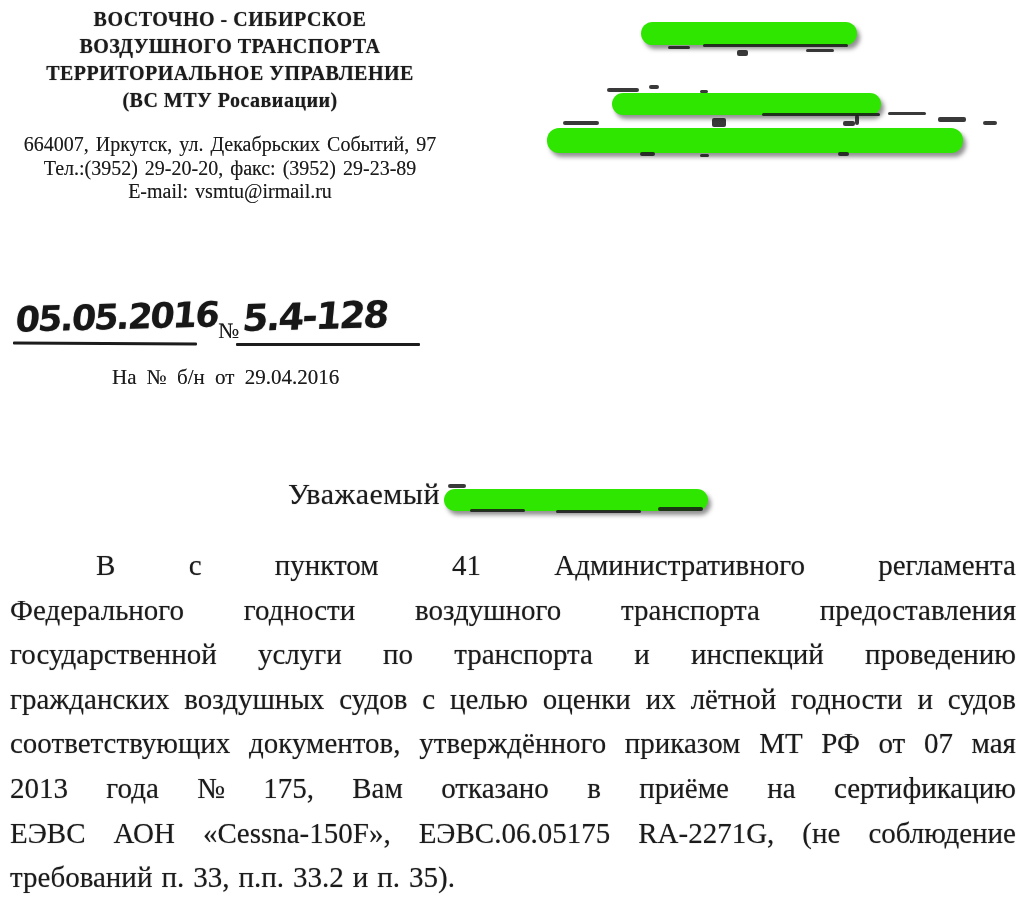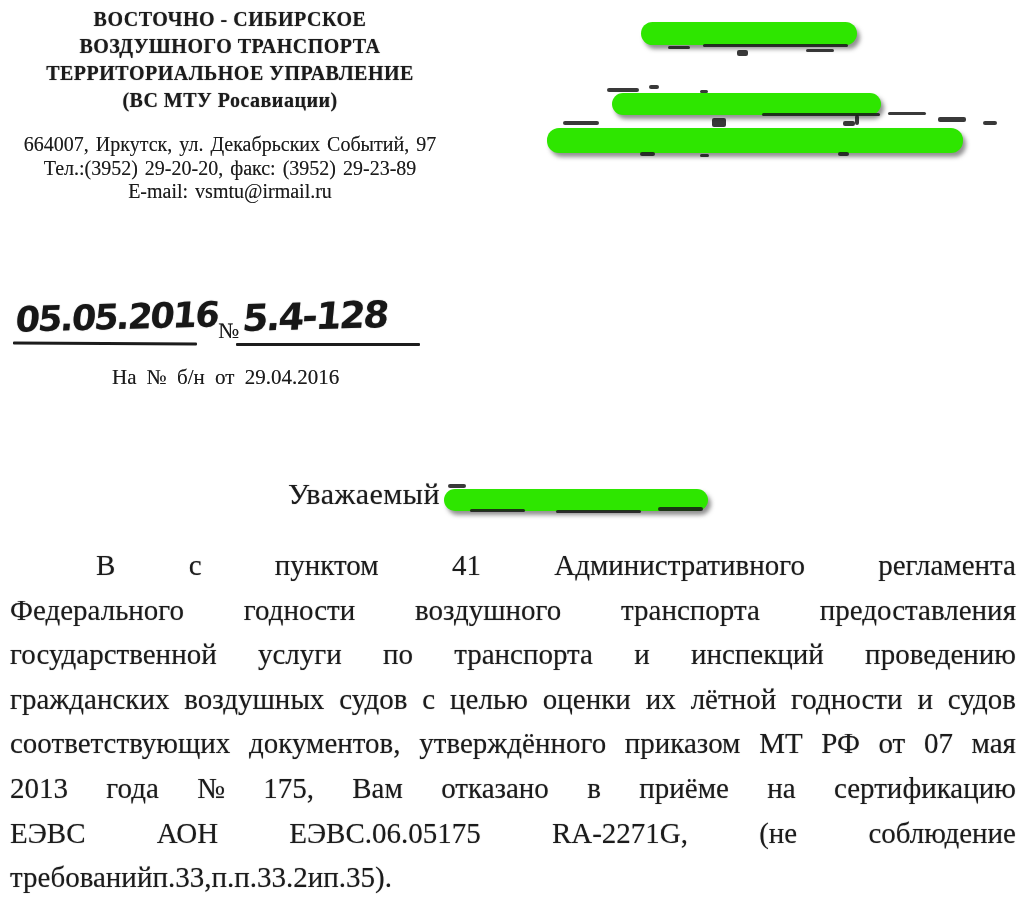--- a/index.html
+++ b/index.html
@@ -51,21 +51,21 @@
     text-align:right;
   }
   
   .body-par{position:absolute;left:10px;top:549px;width:1006px;}
   .bline{
     display:flex;justify-content:space-between;align-items:flex-start;
     height:44.6px;font-size:29px;white-space:nowrap;
     text-shadow:0 0 1px rgba(0,0,0,.45);
   }
   .bline.indent{padding-left:86px;}
-  .bline.last{justify-content:flex-start;}
+  .bline.last{justify-content:flex-start;column-gap:9px;}
   
   .redaction-bar{
     position:absolute;border-radius:12px;
     box-shadow:3px 4px 4px rgba(55,55,55,.55);
   }
   .scan-artifact{position:absolute;background:#161616;border-radius:2px;opacity:.85;}
 </style>
 </head>
 <body>
 
@@ -151,20 +151,21 @@
         <span>Вам</span>
         <span>отказано</span>
         <span>в</span>
         <span>приёме</span>
         <span>на</span>
         <span>сертификацию</span>
       </div>
       <div class="bline">
         <span>ЕЭВС</span>
         <span>АОН</span>
+        <span>«Cessna-150F»,</span>
         <span>ЕЭВС.06.05175</span>
         <span>RA-2271G,</span>
         <span>(не</span>
         <span>соблюдение</span>
       </div>
       <div class="bline last">
         <span>требований</span>
         <span>п.</span>
         <span>33,</span>
         <span>п.п.</span>

